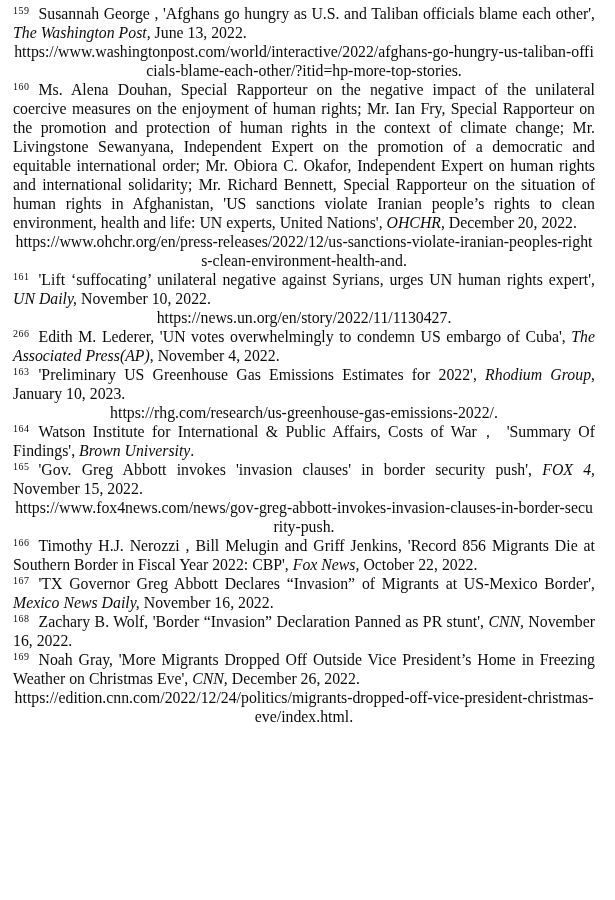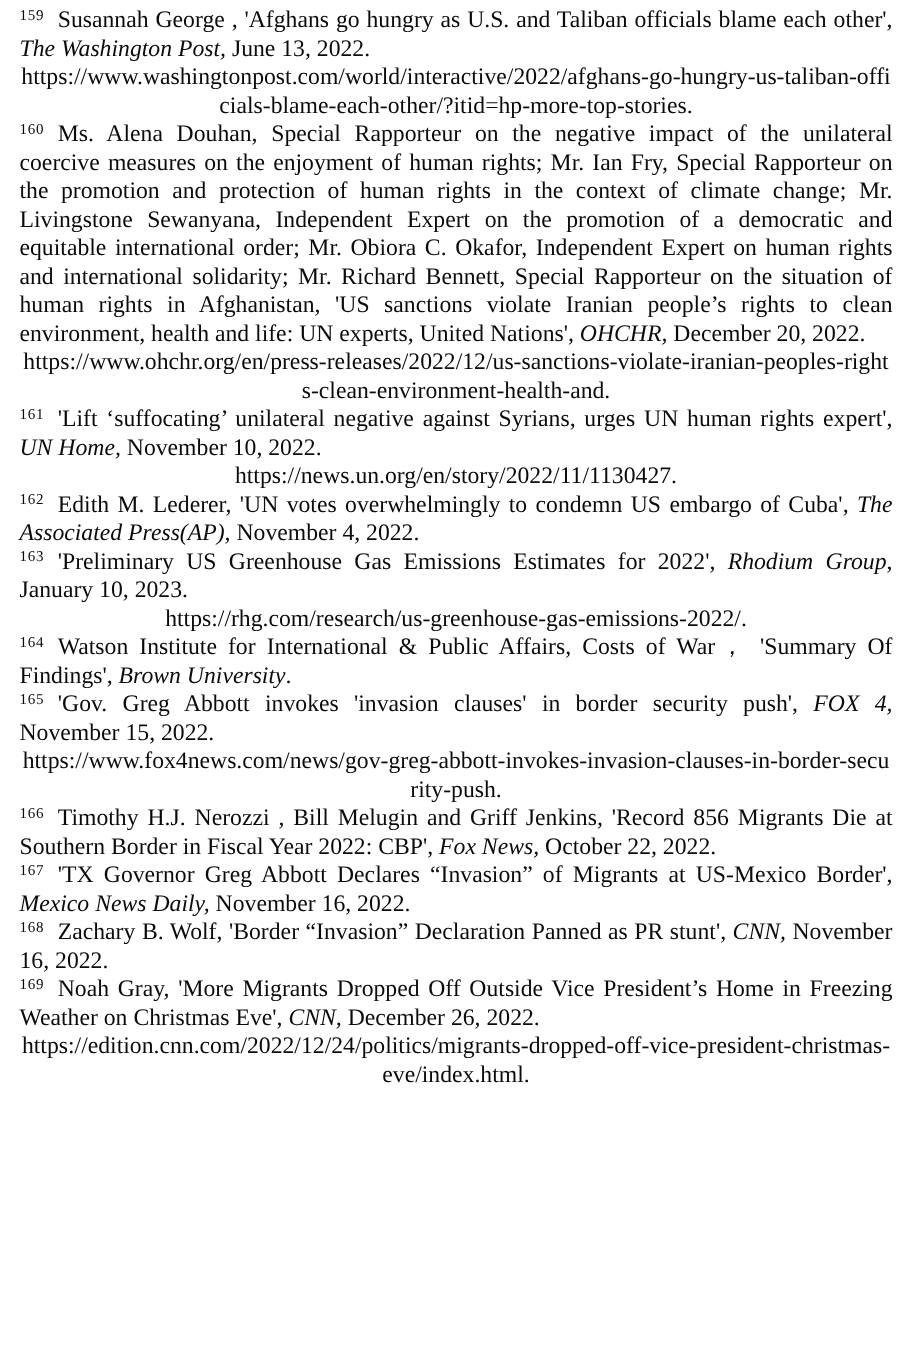--- a/index.html
+++ b/index.html
@@ -45,24 +45,24 @@
 
 <div class="page">
   <div>
       <div class="footnote">
         <p class="cite"><sup class="fn-num">159</sup><span>Susannah George , 'Afghans go hungry as U.S. and Taliban officials blame each other', </span><em>The Washington Post,</em><span> June 13, 2022.</span><span class="url">https://www.washingtonpost.com/world/interactive/2022/afghans-go-hungry-us-taliban-officials-blame-each-other/?itid=hp-more-top-stories.</span></p>
       </div>
       <div class="footnote">
         <p class="cite"><sup class="fn-num">160</sup><span>Ms. Alena Douhan, Special Rapporteur on the negative impact of the unilateral coercive measures on the enjoyment of human rights; Mr. Ian Fry, Special Rapporteur on the promotion and protection of human rights in the context of climate change; Mr. Livingstone Sewanyana, Independent Expert on the promotion of a democratic and equitable international order; Mr. Obiora C. Okafor, Independent Expert on human rights and international solidarity; Mr. Richard Bennett, Special Rapporteur on the situation of human rights in Afghanistan, 'US sanctions violate Iranian people’s rights to clean environment, health and life: UN experts, United Nations', </span><em>OHCHR,</em><span> December 20, 2022.</span><span class="url">https://www.ohchr.org/en/press-releases/2022/12/us-sanctions-violate-iranian-peoples-rights-clean-environment-health-and.</span></p>
       </div>
       <div class="footnote">
-        <p class="cite"><sup class="fn-num">161</sup><span>'Lift ‘suffocating’ unilateral negative against Syrians, urges UN human rights expert', </span><em>UN Home,</em><span> November 10, 2022.</span><span class="url">https://news.un.org/en/story/2022/11/1130427.</span></p>
+        <p class="cite"><sup class="fn-num">161</sup><span>'Lift ‘suffocating’ unilateral negative against Syrians, urges UN human rights expert', </span><em>UN Daily,</em><span> November 10, 2022.</span><span class="url">https://news.un.org/en/story/2022/11/1130427.</span></p>
       </div>
       <div class="footnote">
-        <p class="cite"><sup class="fn-num">162</sup><span>Edith M. Lederer, 'UN votes overwhelmingly to condemn US embargo of Cuba', </span><em>The Associated Press(AP)</em><span>, November 4, 2022.</span></p>
+        <p class="cite"><sup class="fn-num">266</sup><span>Edith M. Lederer, 'UN votes overwhelmingly to condemn US embargo of Cuba', </span><em>The Associated Press(AP)</em><span>, November 4, 2022.</span></p>
       </div>
       <div class="footnote">
         <p class="cite"><sup class="fn-num">163</sup><span>'Preliminary US Greenhouse Gas Emissions Estimates for 2022', </span><em>Rhodium Group</em><span>, January 10, 2023.</span><span class="url">https://rhg.com/research/us-greenhouse-gas-emissions-2022/.</span></p>
       </div>
       <div class="footnote">
         <p class="cite"><sup class="fn-num">164</sup><span>Watson Institute for International &amp; Public Affairs, Costs of War， 'Summary Of Findings', </span><em>Brown University</em><span>.</span></p>
       </div>
       <div class="footnote">
         <p class="cite"><sup class="fn-num">165</sup><span>'Gov. Greg Abbott invokes 'invasion clauses' in border security push', </span><em>FOX 4,</em><span> November 15, 2022.</span><span class="url">https://www.fox4news.com/news/gov-greg-abbott-invokes-invasion-clauses-in-border-security-push.</span></p>
       </div>

